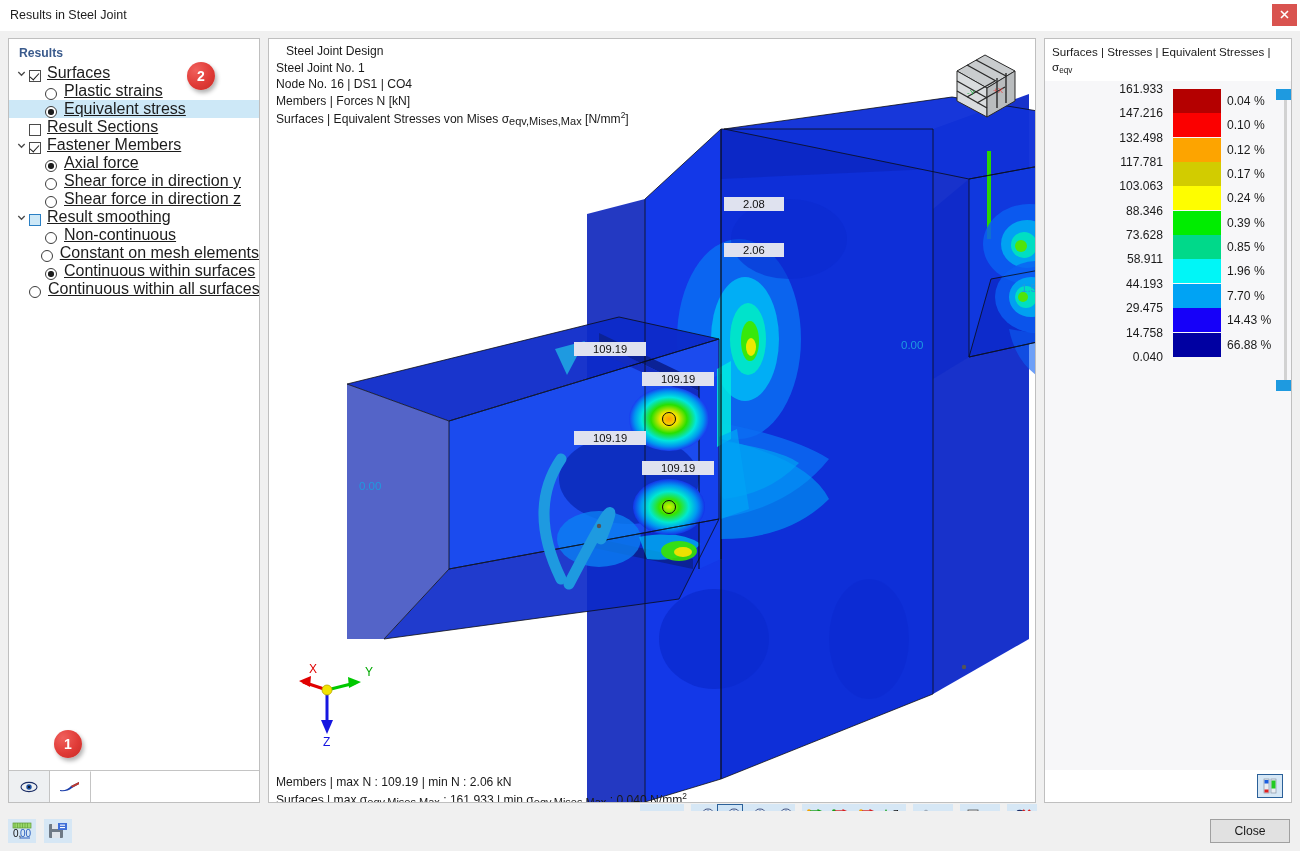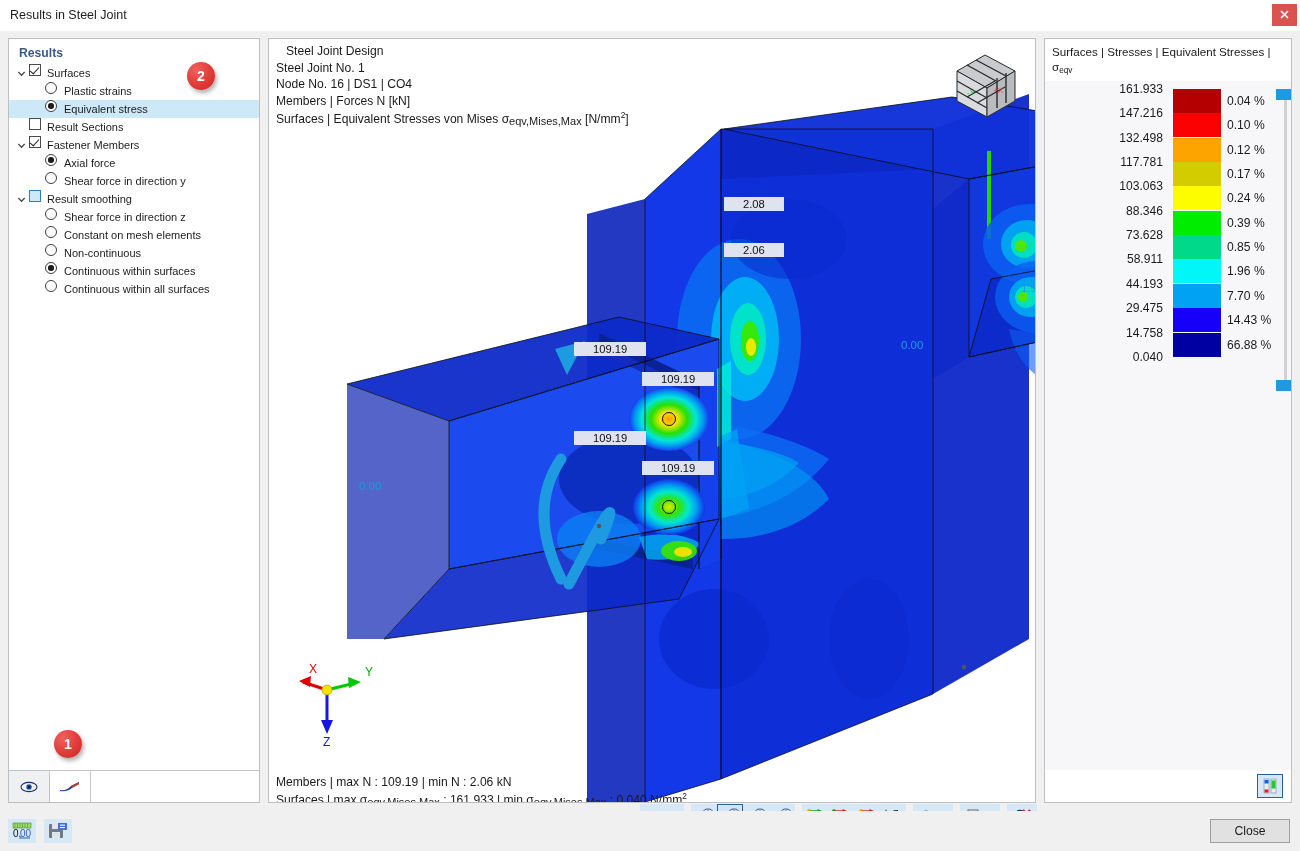--- a/index.html
+++ b/index.html
@@ -37,22 +37,22 @@
     background:#ffffff; border:1px solid #bfbfbf;
   }
   .tree {
     position:absolute; left:0; top:0; right:0; bottom:32px; overflow:hidden;
     padding-top:7px;
   }
   .tree-header {
     font-size:12.2px; font-weight:bold; color:#3a5a8c; padding:0 0 4px 10px;
   }
   .trow {
-    position:relative; height:18px; line-height:18px; font-size:11px;
-    color:#1c1c1c; white-space:nowrap; display:flex; align-items:flex-start;
+    position:relative; height:18px; line-height:18px; font-size:16px;
+    color:#1c1c1c; white-space:nowrap; display:flex; align-items:flex-end;text-decoration:underline;
   }
   .trow.sel { background:#cde8f7; }
   .chev {
     width:16px; text-align:center; font-size:9px; color:#4a4a4a;
     display:inline-block; line-height:18px;
   }
   .chev svg { vertical-align:middle; }
   .cbox {
     width:12px; height:12px; border:1px solid #4a4a4a; background:#fff;
     display:inline-block; position:relative; margin-right:6px; flex:0 0 auto;
@@ -238,41 +238,41 @@
           <div class="trow ind-1">
             <span class="chev"></span>
             <span class="radio on"></span>
             <span>Axial force</span>
           </div>
           <div class="trow ind-1">
             <span class="chev"></span>
             <span class="radio"></span>
             <span>Shear force in direction y</span>
           </div>
+          <div class="trow ind-1">
+            <span class="chev"></span>
+            <span class="radio"></span>
+            <span>Shear force in direction z</span>
+          </div>
           <div class="trow ind-0">
             <span class="chev"><svg width="9" height="9" viewBox="0 0 9 9">
                 <path d="M1.3 3 L4.5 6.3 L7.7 3" stroke="#4a4a4a" stroke-width="1.3" fill="none"></path>
               </svg></span>
             <span class="cbox lightblue"></span>
             <span>Result smoothing</span>
           </div>
           <div class="trow ind-1">
             <span class="chev"></span>
             <span class="radio"></span>
-            <span>Shear force in direction z</span>
+            <span>Non-continuous</span>
           </div>
           <div class="trow ind-1">
             <span class="chev"></span>
             <span class="radio"></span>
             <span>Constant on mesh elements</span>
-          </div>
-          <div class="trow ind-1">
-            <span class="chev"></span>
-            <span class="radio"></span>
-            <span>Non-continuous</span>
           </div>
           <div class="trow ind-1">
             <span class="chev"></span>
             <span class="radio on"></span>
             <span>Continuous within surfaces</span>
           </div>
           <div class="trow ind-1">
             <span class="chev"></span>
             <span class="radio"></span>
             <span>Continuous within all surfaces</span>

